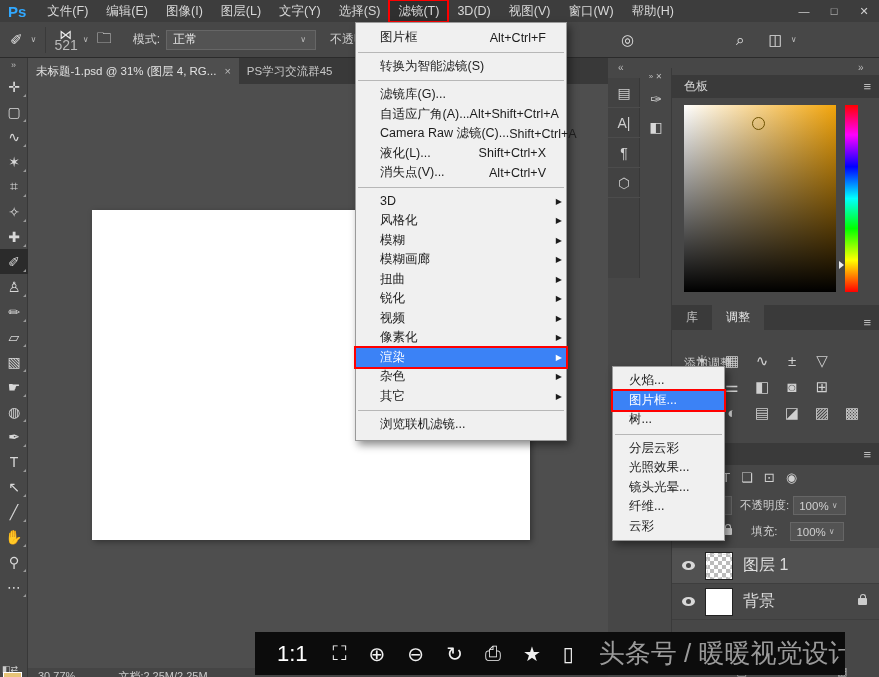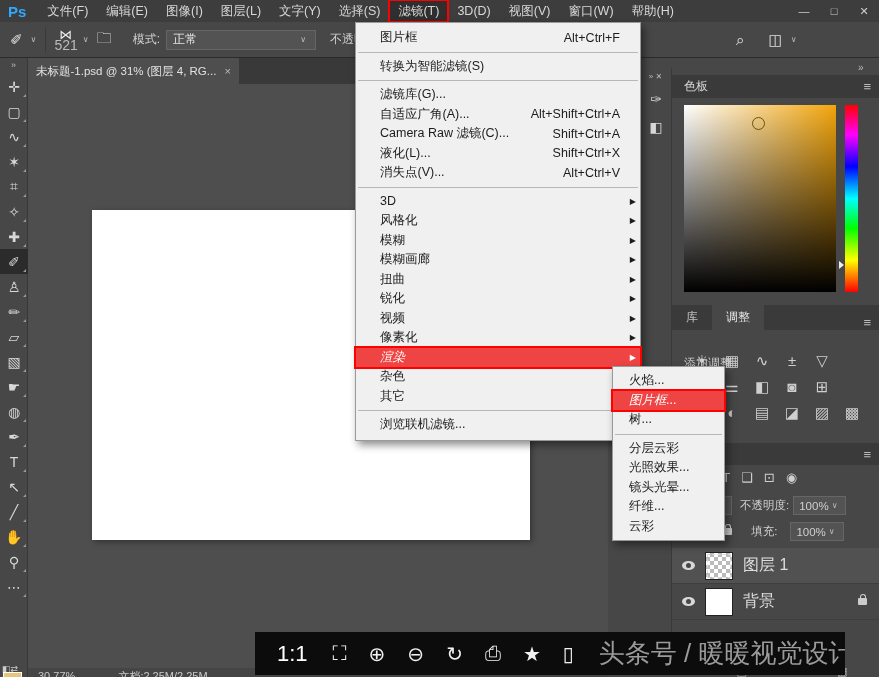--- a/index.html
+++ b/index.html
@@ -78,26 +78,26 @@
   .layer-row.selected { background:#515151; }
   .eye { width:13px; height:9px; background:#d8d8d8; border-radius:50%; position:relative; margin:0 10px; flex:none; }
   .eye::after { content:""; position:absolute; left:4px; top:2px; width:5px; height:5px; background:#474747; border-radius:50%; }
   .thumb { width:28px; height:28px; margin-right:10px; border:1px solid #222; flex:none; }
   .thumb-checker .thumb { background:#fff conic-gradient(#bbb 25%, #fff 0 50%, #bbb 0 75%, #fff 0); background-size:8px 8px; outline:1px dashed #ddd; outline-offset:-3px; }
   .thumb-white .thumb { background:#fff; }
   .layer-lock { margin-left:auto; margin-right:12px; }
   #layers-bottom { left:80px; top:607px; display:flex; gap:16px; color:#c0c0c0; font-size:11px; }
   
   .menu { background:#f0f0f0; border:1px solid #9a9a9a; box-shadow:3px 4px 8px rgba(0,0,0,.45); z-index:30; }
-  #filter-menu { left:355px; top:22px; width:286px; padding:5px 0; }
+  #filter-menu { left:355px; top:22px; width:212px; padding:5px 0; }
   #render-submenu { left:612px; top:366px; width:113px; padding:4px 0; z-index:31; }
   .mi { display:flex; align-items:center; height:19.5px; padding:0 4px 0 24px; font-size:12.5px; color:#1c1c1c; white-space:nowrap; }
   .mi-sc { margin-left:auto; padding-right:4px; color:#1c1c1c; }
   .mi-arrow { width:12px; text-align:right; font-size:8px; color:#1c1c1c; }
-  .mi.highlighted { background:#ef4444;font-style:italic; }
+  .mi.highlighted { background:#3b82f6; }
   .mi.highlighted span { color:#fff; }
   .mi.redbox { outline:2px solid #f00; outline-offset:0; }
   .mi.separator { height:1px; background:#b7b7b7; margin:4px 2px; padding:0; }
   
   #blackbar { left:255px; top:632px; width:590px; height:43px; background:#0c0c0c; display:flex; align-items:center; z-index:25; }
   #ratio { color:#fff; font-size:22px; padding:0 14px 0 22px; }
   .bb-icon { color:#f0f0f0; font-size:20px; padding:0 11px; }
   #watermark { margin-left:14px; color:#9a9a9a; font-size:26px; white-space:nowrap; overflow:hidden; }
 </style>
 </head>
@@ -223,20 +223,23 @@
     <span class="swap">◧⇄</span>
     <div id="fg"></div>
     
   </div>
 </div>
 
 <div id="tabbar" class="abs">
   <div class="doc-tab active" style="max-width:230px;">
     <span>未标题-1.psd @ 31% (图层 4, RG...</span>
     <span class="close">×</span>
+  </div>
+  <div class="doc-tab" style="max-width:110px;">
+    <span>PS学习交流群45</span>
   </div>
 </div>
 <div id="canvasarea" class="abs">
   <div id="whitedoc" class="abs"></div>
   <div id="statusbar" class="abs">
     <span style="margin-left:10px;">30.77%</span>
     <span style="margin-left:40px;">文档:2.25M/2.25M</span>
   </div>
 </div>
 

